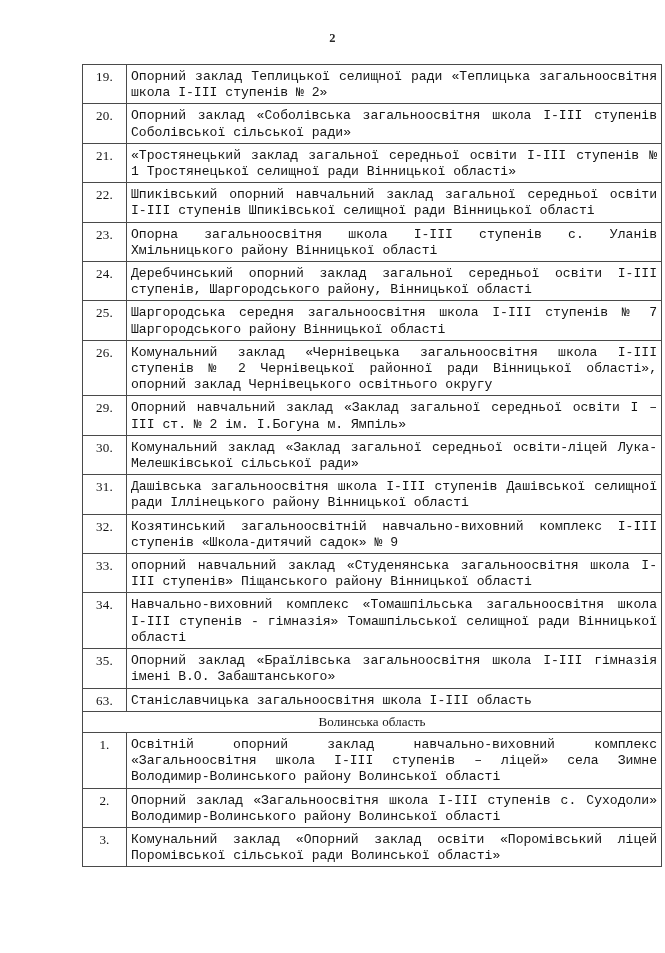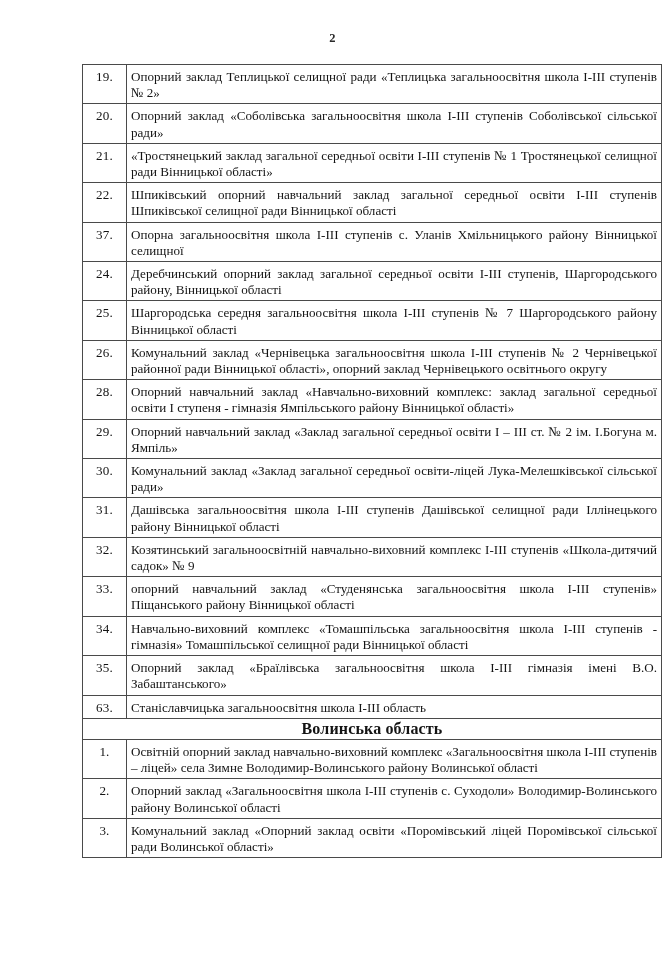--- a/index.html
+++ b/index.html
@@ -64,33 +64,34 @@
     letter-spacing: 0.2px;
   }
 
   .col-text {
     width: 526px;
     text-align: justify;
     text-justify: inter-word;
     padding-left: 6px;
     padding-right: 5px;
     hyphens: none;
+    font-family: Liberation Mono, monospace;
   }
 
   
   .col-text > span {
     display: block;
     text-align: justify;
     text-align-last: left;
   }
 
   .section-row td {
     text-align: center;
-    font-weight: bold;
-    font-size: 16px;
+    font-weight: normal;
+    font-size: 13px;
     padding-top: 2px;
     padding-bottom: 2px;
     letter-spacing: 0.15px;
   }
   .section-row td > span {
     display: block;
     text-align: center;
     text-align-last: center;
   }
 </style>
@@ -121,47 +122,41 @@
             <span>«Тростянецький заклад загальної середньої освіти I-III ступенів № 1 Тростянецької селищної ради Вінницької області»</span>
           </td>
         </tr>
         <tr>
           <td class="col-num">22.</td>
           <td class="col-text">
             <span>Шпиківський опорний навчальний заклад загальної середньої освіти I-III ступенів Шпиківської селищної ради Вінницької області</span>
           </td>
         </tr>
         <tr>
-          <td class="col-num">37.</td>
-          <td class="col-text">
-            <span>Опорна загальноосвітня школа I-III ступенів с. Уланів Хмільницького району Вінницької селищної</span>
+          <td class="col-num">23.</td>
+          <td class="col-text">
+            <span>Опорна загальноосвітня школа I-III ступенів с. Уланів Хмільницького району Вінницької області</span>
           </td>
         </tr>
         <tr>
           <td class="col-num">24.</td>
           <td class="col-text">
             <span>Деребчинський опорний заклад загальної середньої освіти I-III ступенів, Шаргородського району, Вінницької області</span>
           </td>
         </tr>
         <tr>
           <td class="col-num">25.</td>
           <td class="col-text">
             <span>Шаргородська середня загальноосвітня школа I-III ступенів № 7 Шаргородського району Вінницької області</span>
           </td>
         </tr>
         <tr>
           <td class="col-num">26.</td>
           <td class="col-text">
             <span>Комунальний заклад «Чернівецька загальноосвітня школа I-III ступенів № 2 Чернівецької районної ради Вінницької області», опорний заклад Чернівецького освітнього округу</span>
-          </td>
-        </tr>
-        <tr>
-          <td class="col-num">28.</td>
-          <td class="col-text">
-            <span>Опорний навчальний заклад «Навчально-виховний комплекс: заклад загальної середньої освіти I ступеня - гімназія Ямпільського району Вінницької області»</span>
           </td>
         </tr>
         <tr>
           <td class="col-num">29.</td>
           <td class="col-text">
             <span>Опорний навчальний заклад «Заклад загальної середньої освіти I – III ст. № 2 ім. І.Богуна м. Ямпіль»</span>
           </td>
         </tr>
         <tr>
           <td class="col-num">30.</td>

